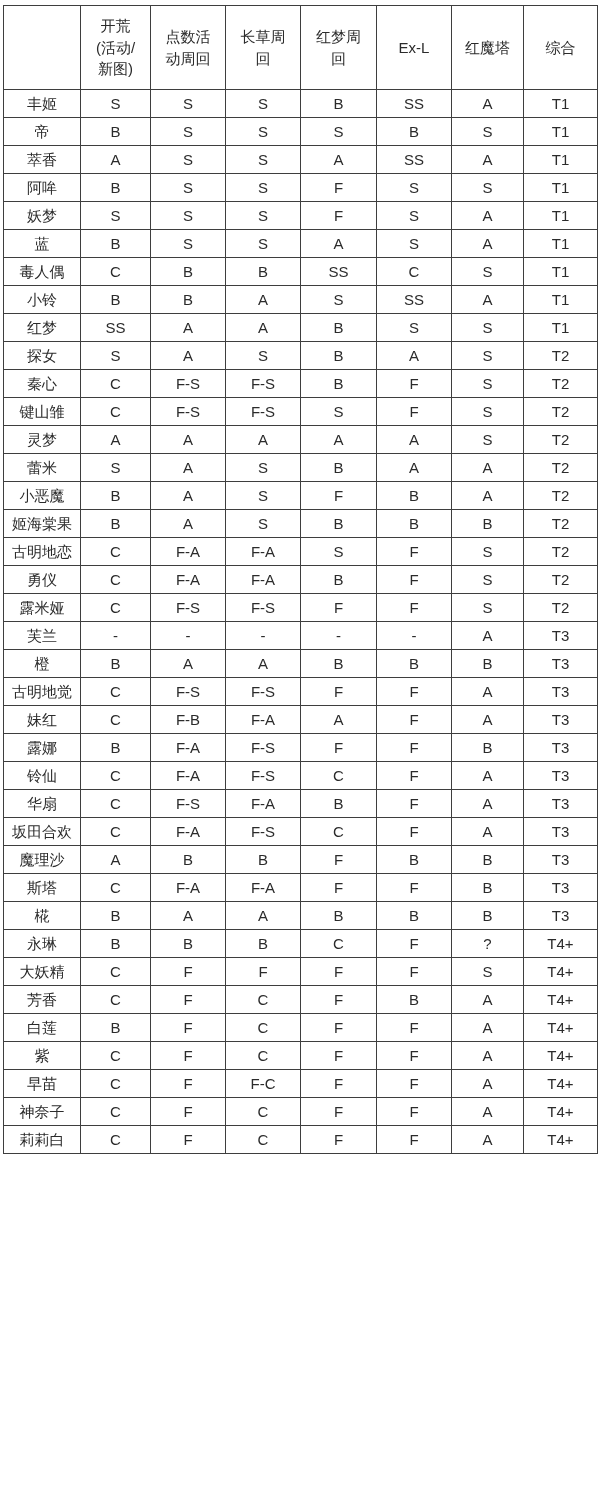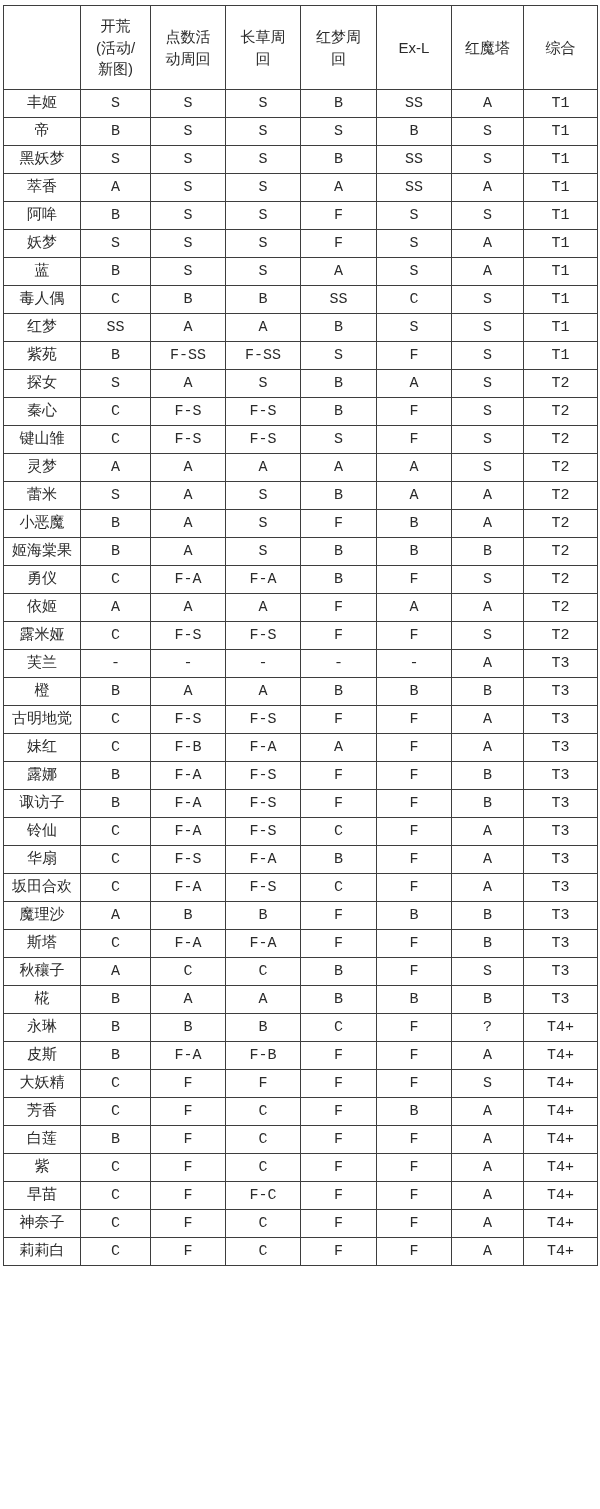--- a/index.html
+++ b/index.html
@@ -39,21 +39,21 @@
     font-weight: 400;
     padding: 0;
     overflow: hidden;
   }
   .tier-table thead tr { height: 84px; }
   .tier-table thead th {
     font-size: 15px;
     line-height: 1.45;
     white-space: pre-line;
   }
-  .tier-table tbody tr { height: 28px; font-family: Liberation Mono, monospace; }
+  .tier-table tbody tr { height: 28px; }
   .tier-table tbody td {
     font-size: 15px;
     line-height: 1;
   }
   .tier-table td.name-cell {
     font-size: 15px;
     letter-spacing: 0px;
   }
 </style>
 </head>
@@ -103,100 +103,90 @@
           <td class="name-cell">帝</td>
           <td>B</td>
           <td>S</td>
           <td>S</td>
           <td>S</td>
           <td>B</td>
           <td>S</td>
           <td>T1</td>
         </tr>
         <tr>
-          <td class="name-cell">黑妖梦</td>
-          <td>S</td>
-          <td>S</td>
-          <td>S</td>
-          <td>B</td>
+          <td class="name-cell">萃香</td>
+          <td>A</td>
+          <td>S</td>
+          <td>S</td>
+          <td>A</td>
           <td>SS</td>
-          <td>S</td>
-          <td>T1</td>
-        </tr>
-        <tr>
-          <td class="name-cell">萃香</td>
-          <td>A</td>
-          <td>S</td>
-          <td>S</td>
-          <td>A</td>
+          <td>A</td>
+          <td>T1</td>
+        </tr>
+        <tr>
+          <td class="name-cell">阿哞</td>
+          <td>B</td>
+          <td>S</td>
+          <td>S</td>
+          <td>F</td>
+          <td>S</td>
+          <td>S</td>
+          <td>T1</td>
+        </tr>
+        <tr>
+          <td class="name-cell">妖梦</td>
+          <td>S</td>
+          <td>S</td>
+          <td>S</td>
+          <td>F</td>
+          <td>S</td>
+          <td>A</td>
+          <td>T1</td>
+        </tr>
+        <tr>
+          <td class="name-cell">蓝</td>
+          <td>B</td>
+          <td>S</td>
+          <td>S</td>
+          <td>A</td>
+          <td>S</td>
+          <td>A</td>
+          <td>T1</td>
+        </tr>
+        <tr>
+          <td class="name-cell">毒人偶</td>
+          <td>C</td>
+          <td>B</td>
+          <td>B</td>
           <td>SS</td>
-          <td>A</td>
-          <td>T1</td>
-        </tr>
-        <tr>
-          <td class="name-cell">阿哞</td>
-          <td>B</td>
-          <td>S</td>
-          <td>S</td>
-          <td>F</td>
-          <td>S</td>
-          <td>S</td>
-          <td>T1</td>
-        </tr>
-        <tr>
-          <td class="name-cell">妖梦</td>
-          <td>S</td>
-          <td>S</td>
-          <td>S</td>
-          <td>F</td>
-          <td>S</td>
-          <td>A</td>
-          <td>T1</td>
-        </tr>
-        <tr>
-          <td class="name-cell">蓝</td>
-          <td>B</td>
-          <td>S</td>
-          <td>S</td>
-          <td>A</td>
-          <td>S</td>
-          <td>A</td>
-          <td>T1</td>
-        </tr>
-        <tr>
-          <td class="name-cell">毒人偶</td>
-          <td>C</td>
-          <td>B</td>
-          <td>B</td>
+          <td>C</td>
+          <td>S</td>
+          <td>T1</td>
+        </tr>
+        <tr>
+          <td class="name-cell">小铃</td>
+          <td>B</td>
+          <td>B</td>
+          <td>A</td>
+          <td>S</td>
           <td>SS</td>
-          <td>C</td>
-          <td>S</td>
+          <td>A</td>
           <td>T1</td>
         </tr>
         <tr>
           <td class="name-cell">红梦</td>
           <td>SS</td>
           <td>A</td>
           <td>A</td>
           <td>B</td>
           <td>S</td>
           <td>S</td>
           <td>T1</td>
         </tr>
         <tr>
-          <td class="name-cell">紫苑</td>
-          <td>B</td>
-          <td>F-SS</td>
-          <td>F-SS</td>
-          <td>S</td>
-          <td>F</td>
-          <td>S</td>
-          <td>T1</td>
-        </tr>
-        <tr>
           <td class="name-cell">探女</td>
           <td>S</td>
           <td>A</td>
           <td>S</td>
           <td>B</td>
           <td>A</td>
           <td>S</td>
           <td>T2</td>
         </tr>
         <tr>
@@ -253,37 +243,37 @@
           <td class="name-cell">姬海棠果</td>
           <td>B</td>
           <td>A</td>
           <td>S</td>
           <td>B</td>
           <td>B</td>
           <td>B</td>
           <td>T2</td>
         </tr>
         <tr>
+          <td class="name-cell">古明地恋</td>
+          <td>C</td>
+          <td>F-A</td>
+          <td>F-A</td>
+          <td>S</td>
+          <td>F</td>
+          <td>S</td>
+          <td>T2</td>
+        </tr>
+        <tr>
           <td class="name-cell">勇仪</td>
           <td>C</td>
           <td>F-A</td>
           <td>F-A</td>
           <td>B</td>
           <td>F</td>
           <td>S</td>
-          <td>T2</td>
-        </tr>
-        <tr>
-          <td class="name-cell">依姬</td>
-          <td>A</td>
-          <td>A</td>
-          <td>A</td>
-          <td>F</td>
-          <td>A</td>
-          <td>A</td>
           <td>T2</td>
         </tr>
         <tr>
           <td class="name-cell">露米娅</td>
           <td>C</td>
           <td>F-S</td>
           <td>F-S</td>
           <td>F</td>
           <td>F</td>
           <td>S</td>
@@ -333,30 +323,20 @@
           <td class="name-cell">露娜</td>
           <td>B</td>
           <td>F-A</td>
           <td>F-S</td>
           <td>F</td>
           <td>F</td>
           <td>B</td>
           <td>T3</td>
         </tr>
         <tr>
-          <td class="name-cell">诹访子</td>
-          <td>B</td>
-          <td>F-A</td>
-          <td>F-S</td>
-          <td>F</td>
-          <td>F</td>
-          <td>B</td>
-          <td>T3</td>
-        </tr>
-        <tr>
           <td class="name-cell">铃仙</td>
           <td>C</td>
           <td>F-A</td>
           <td>F-S</td>
           <td>C</td>
           <td>F</td>
           <td>A</td>
           <td>T3</td>
         </tr>
         <tr>
@@ -393,57 +373,37 @@
           <td class="name-cell">斯塔</td>
           <td>C</td>
           <td>F-A</td>
           <td>F-A</td>
           <td>F</td>
           <td>F</td>
           <td>B</td>
           <td>T3</td>
         </tr>
         <tr>
-          <td class="name-cell">秋穰子</td>
-          <td>A</td>
-          <td>C</td>
-          <td>C</td>
-          <td>B</td>
-          <td>F</td>
-          <td>S</td>
-          <td>T3</td>
-        </tr>
-        <tr>
           <td class="name-cell">椛</td>
           <td>B</td>
           <td>A</td>
           <td>A</td>
           <td>B</td>
           <td>B</td>
           <td>B</td>
           <td>T3</td>
         </tr>
         <tr>
           <td class="name-cell">永琳</td>
           <td>B</td>
           <td>B</td>
           <td>B</td>
           <td>C</td>
           <td>F</td>
           <td>?</td>
-          <td>T4+</td>
-        </tr>
-        <tr>
-          <td class="name-cell">皮斯</td>
-          <td>B</td>
-          <td>F-A</td>
-          <td>F-B</td>
-          <td>F</td>
-          <td>F</td>
-          <td>A</td>
           <td>T4+</td>
         </tr>
         <tr>
           <td class="name-cell">大妖精</td>
           <td>C</td>
           <td>F</td>
           <td>F</td>
           <td>F</td>
           <td>F</td>
           <td>S</td>

